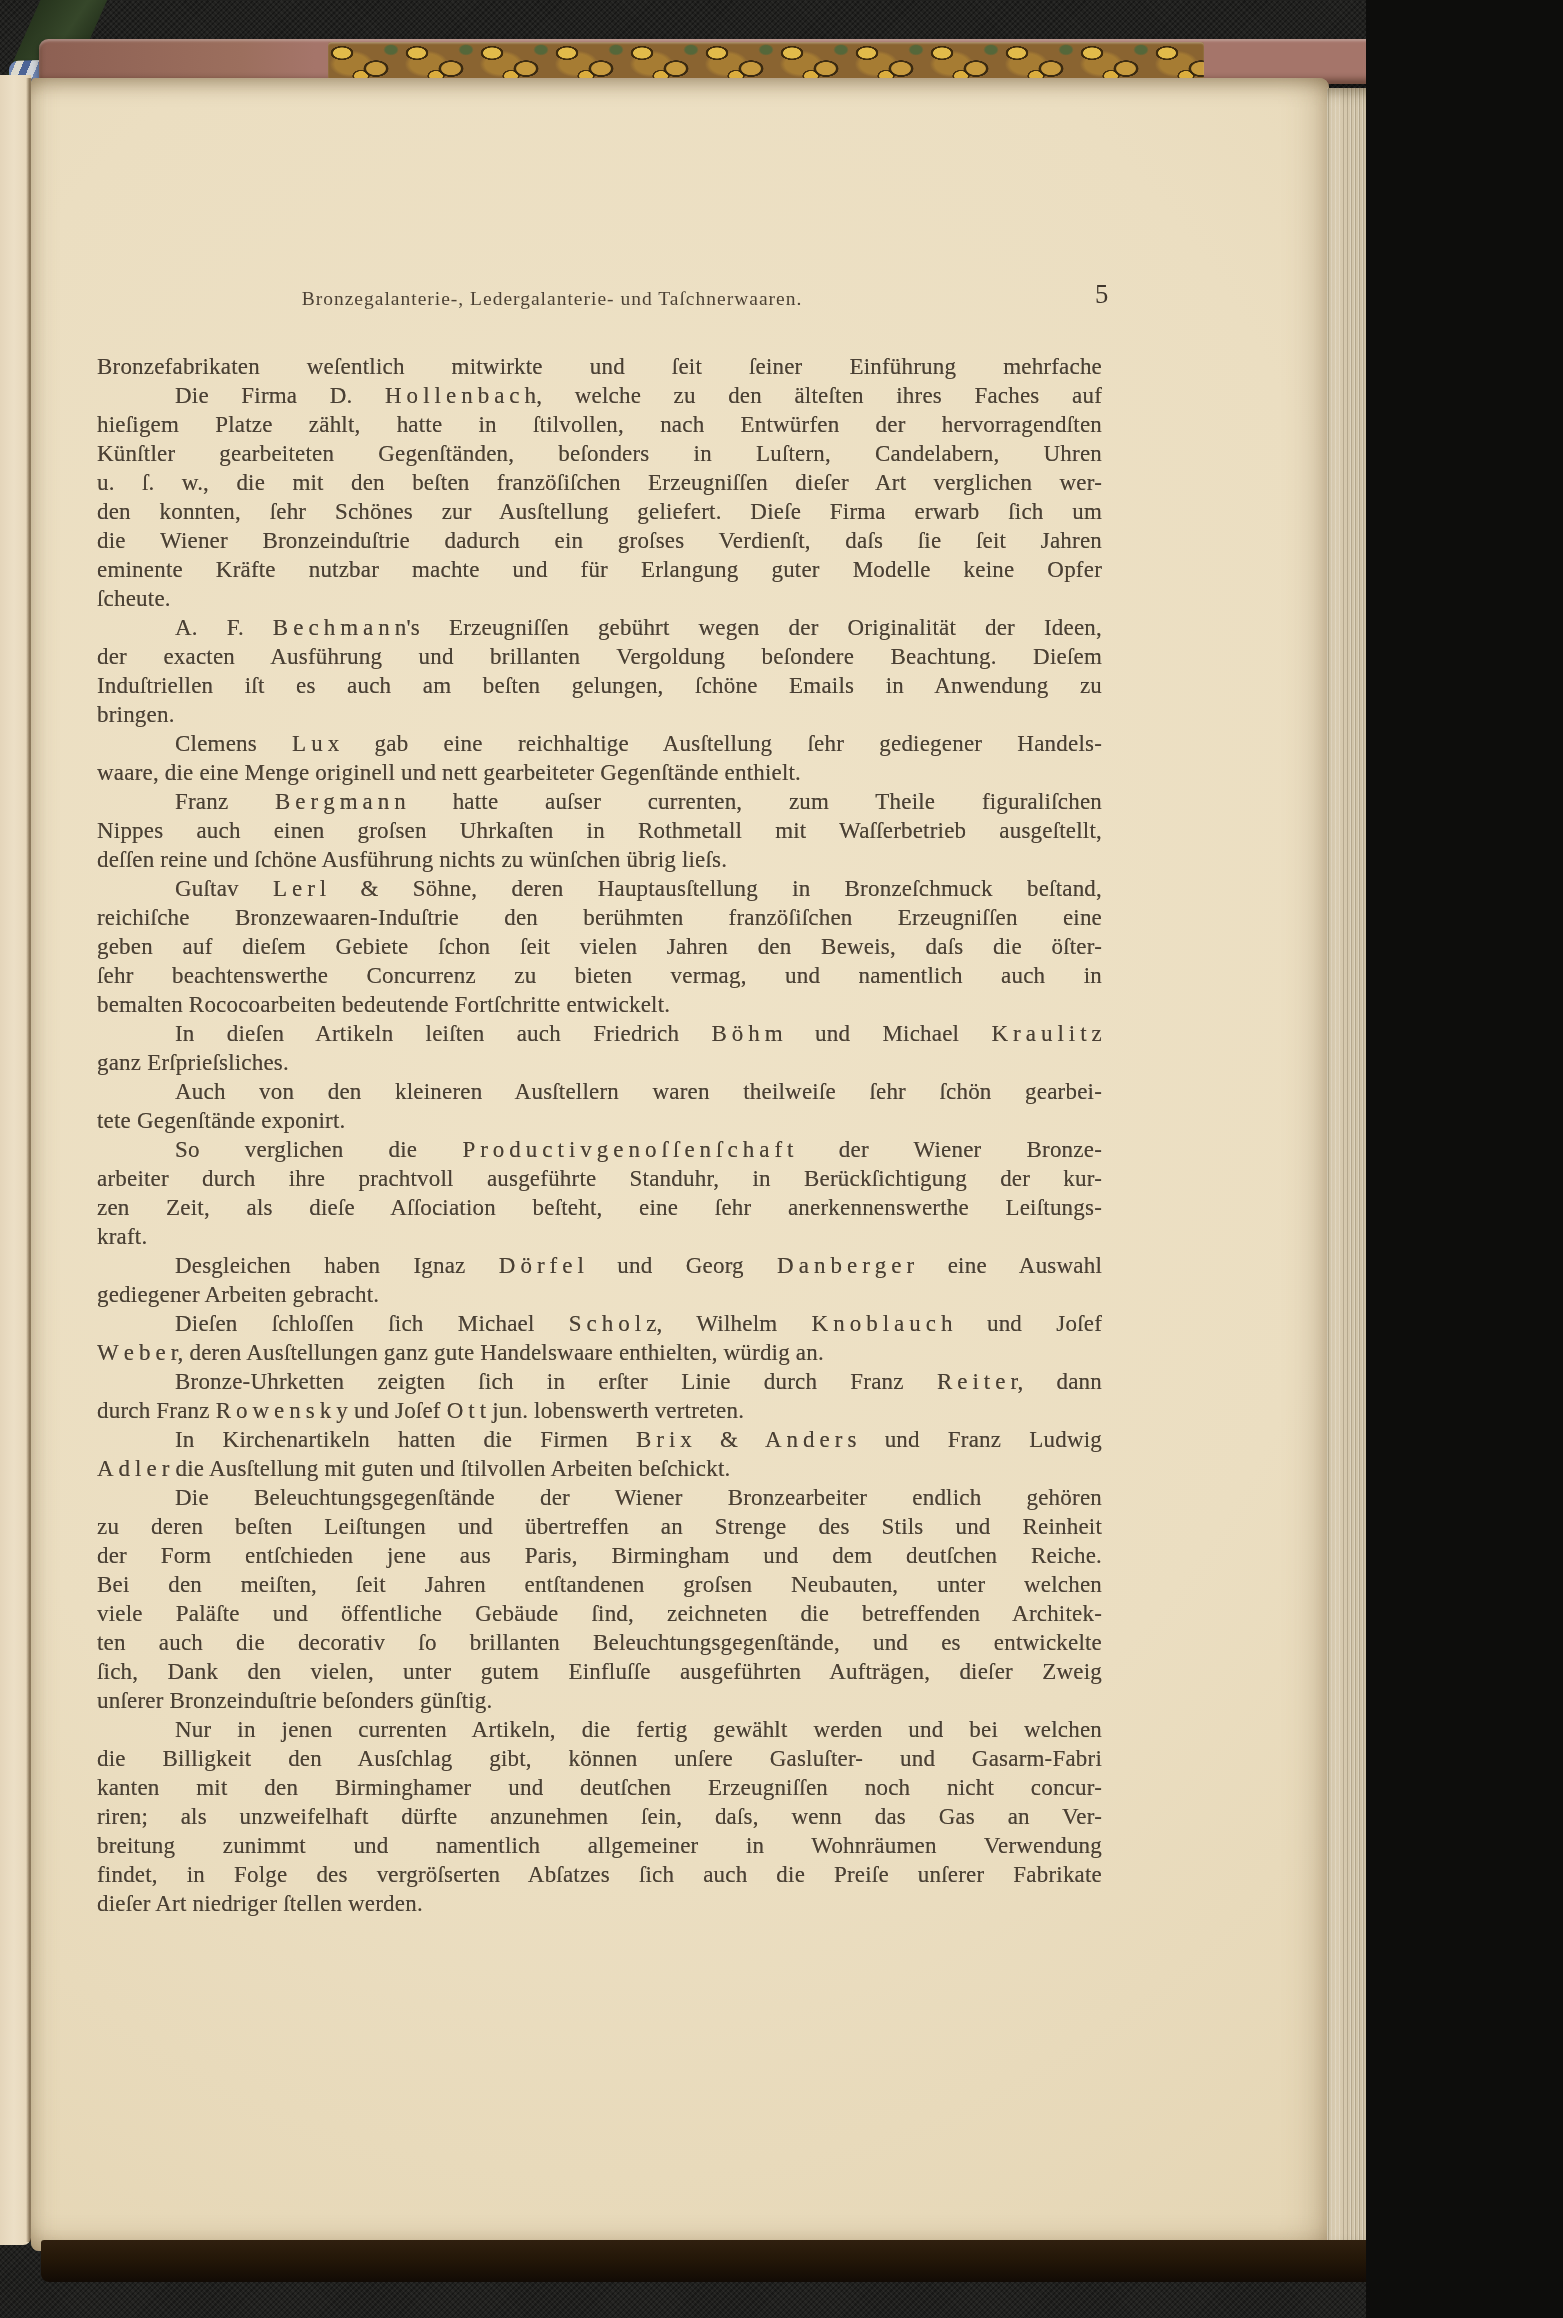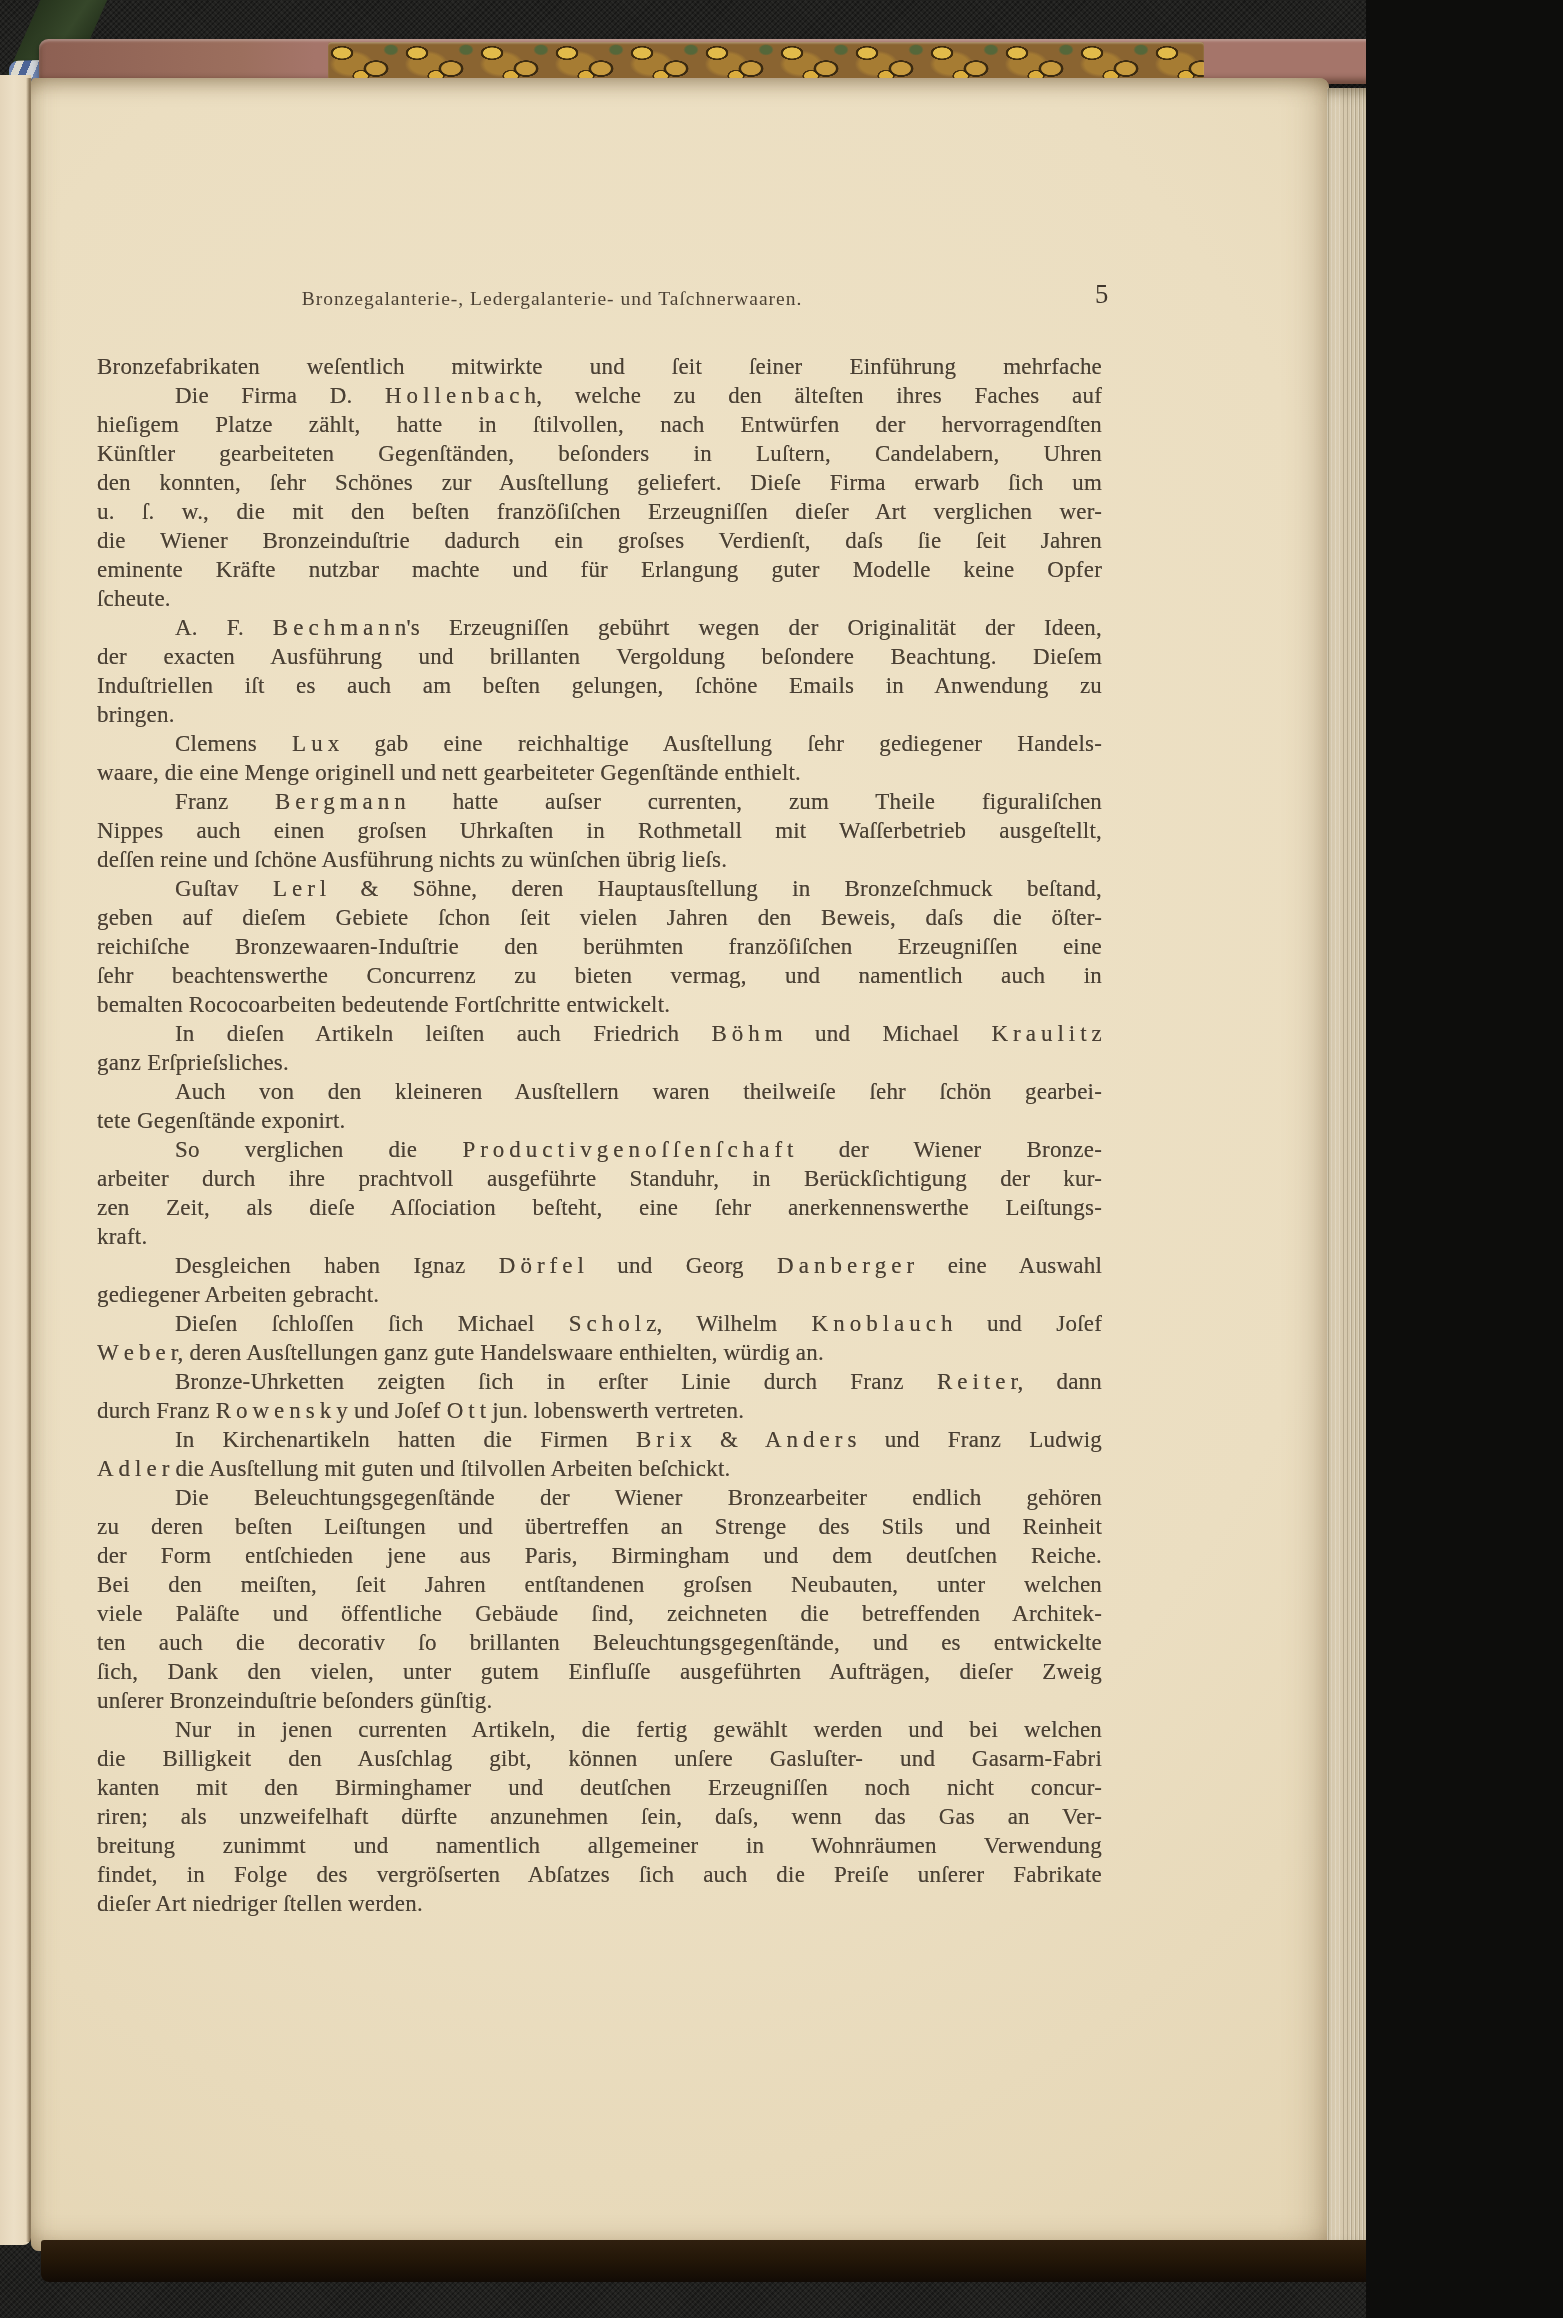--- a/index.html
+++ b/index.html
@@ -108,37 +108,37 @@
   <div class="page">
     <div class="page-header">
       <span class="header-title">Bronzegalanterie-, Ledergalanterie- und Taſchnerwaaren.</span>
       <span class="page-number">5</span>
     </div>
     <div class="body-text">
         <div class="line">Bronzefabrikaten weſentlich mitwirkte und ſeit ſeiner Einführung mehrfache</div>
         <div class="line indent">Die Firma D. H o l l e n b a c h, welche zu den älteſten ihres Faches auf</div>
         <div class="line">hieſigem Platze zählt, hatte in ſtilvollen, nach Entwürfen der hervorragendſten</div>
         <div class="line">Künſtler gearbeiteten Gegenſtänden, beſonders in Luſtern, Candelabern, Uhren</div>
+        <div class="line">u. ſ. w., die mit den beſten franzöſiſchen Erzeugniſſen dieſer Art verglichen wer-</div>
         <div class="line">den konnten, ſehr Schönes zur Ausſtellung geliefert. Dieſe Firma erwarb ſich um</div>
-        <div class="line">u. ſ. w., die mit den beſten franzöſiſchen Erzeugniſſen dieſer Art verglichen wer-</div>
         <div class="line">die Wiener Bronzeinduſtrie dadurch ein groſses Verdienſt, daſs ſie ſeit Jahren</div>
         <div class="line">eminente Kräfte nutzbar machte und für Erlangung guter Modelle keine Opfer</div>
         <div class="line last">ſcheute.</div>
         <div class="line indent">A. F. B e c h m a n n's Erzeugniſſen gebührt wegen der Originalität der Ideen,</div>
         <div class="line">der exacten Ausführung und brillanten Vergoldung beſondere Beachtung. Dieſem</div>
         <div class="line">Induſtriellen iſt es auch am beſten gelungen, ſchöne Emails in Anwendung zu</div>
         <div class="line last">bringen.</div>
         <div class="line indent">Clemens L u x gab eine reichhaltige Ausſtellung ſehr gediegener Handels-</div>
         <div class="line last">waare, die eine Menge originell und nett gearbeiteter Gegenſtände enthielt.</div>
         <div class="line indent">Franz B e r g m a n n hatte auſser currenten, zum Theile figuraliſchen</div>
         <div class="line">Nippes auch einen groſsen Uhrkaſten in Rothmetall mit Waſſerbetrieb ausgeſtellt,</div>
         <div class="line last">deſſen reine und ſchöne Ausführung nichts zu wünſchen übrig lieſs.</div>
         <div class="line indent">Guſtav L e r l &amp; Söhne, deren Hauptausſtellung in Bronzeſchmuck beſtand,</div>
+        <div class="line">reichiſche Bronzewaaren-Induſtrie den berühmten franzöſiſchen Erzeugniſſen eine</div>
         <div class="line">geben auf dieſem Gebiete ſchon ſeit vielen Jahren den Beweis, daſs die öſter-</div>
-        <div class="line">reichiſche Bronzewaaren-Induſtrie den berühmten franzöſiſchen Erzeugniſſen eine</div>
         <div class="line">ſehr beachtenswerthe Concurrenz zu bieten vermag, und namentlich auch in</div>
         <div class="line last">bemalten Rococoarbeiten bedeutende Fortſchritte entwickelt.</div>
         <div class="line indent">In dieſen Artikeln leiſten auch Friedrich B ö h m und Michael K r a u l i t z</div>
         <div class="line last">ganz Erſprieſsliches.</div>
         <div class="line indent">Auch von den kleineren Ausſtellern waren theilweiſe ſehr ſchön gearbei-</div>
         <div class="line last">tete Gegenſtände exponirt.</div>
         <div class="line indent">So verglichen die P r o d u c t i v g e n o ſ ſ e n ſ c h a f t der Wiener Bronze-</div>
         <div class="line">arbeiter durch ihre prachtvoll ausgeführte Standuhr, in Berückſichtigung der kur-</div>
         <div class="line">zen Zeit, als dieſe Aſſociation beſteht, eine ſehr anerkennenswerthe Leiſtungs-</div>
         <div class="line last">kraft.</div>

